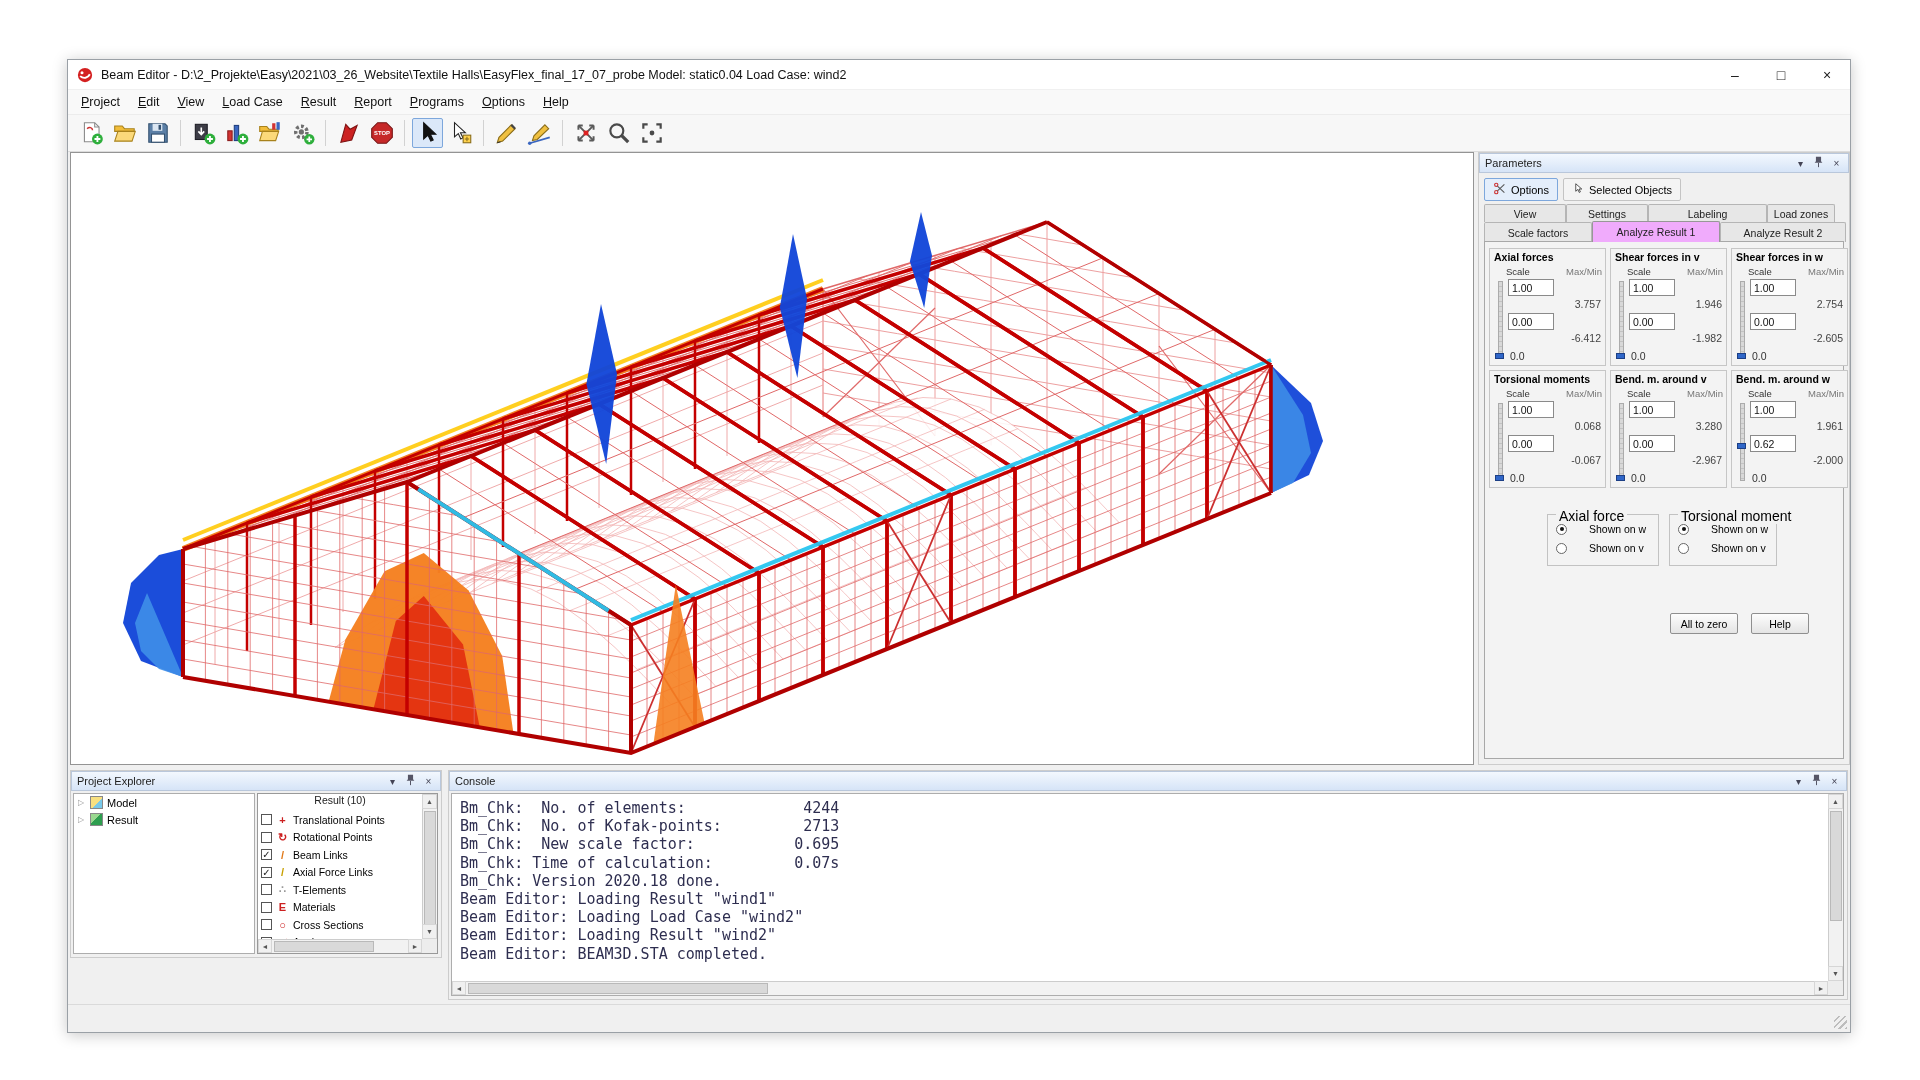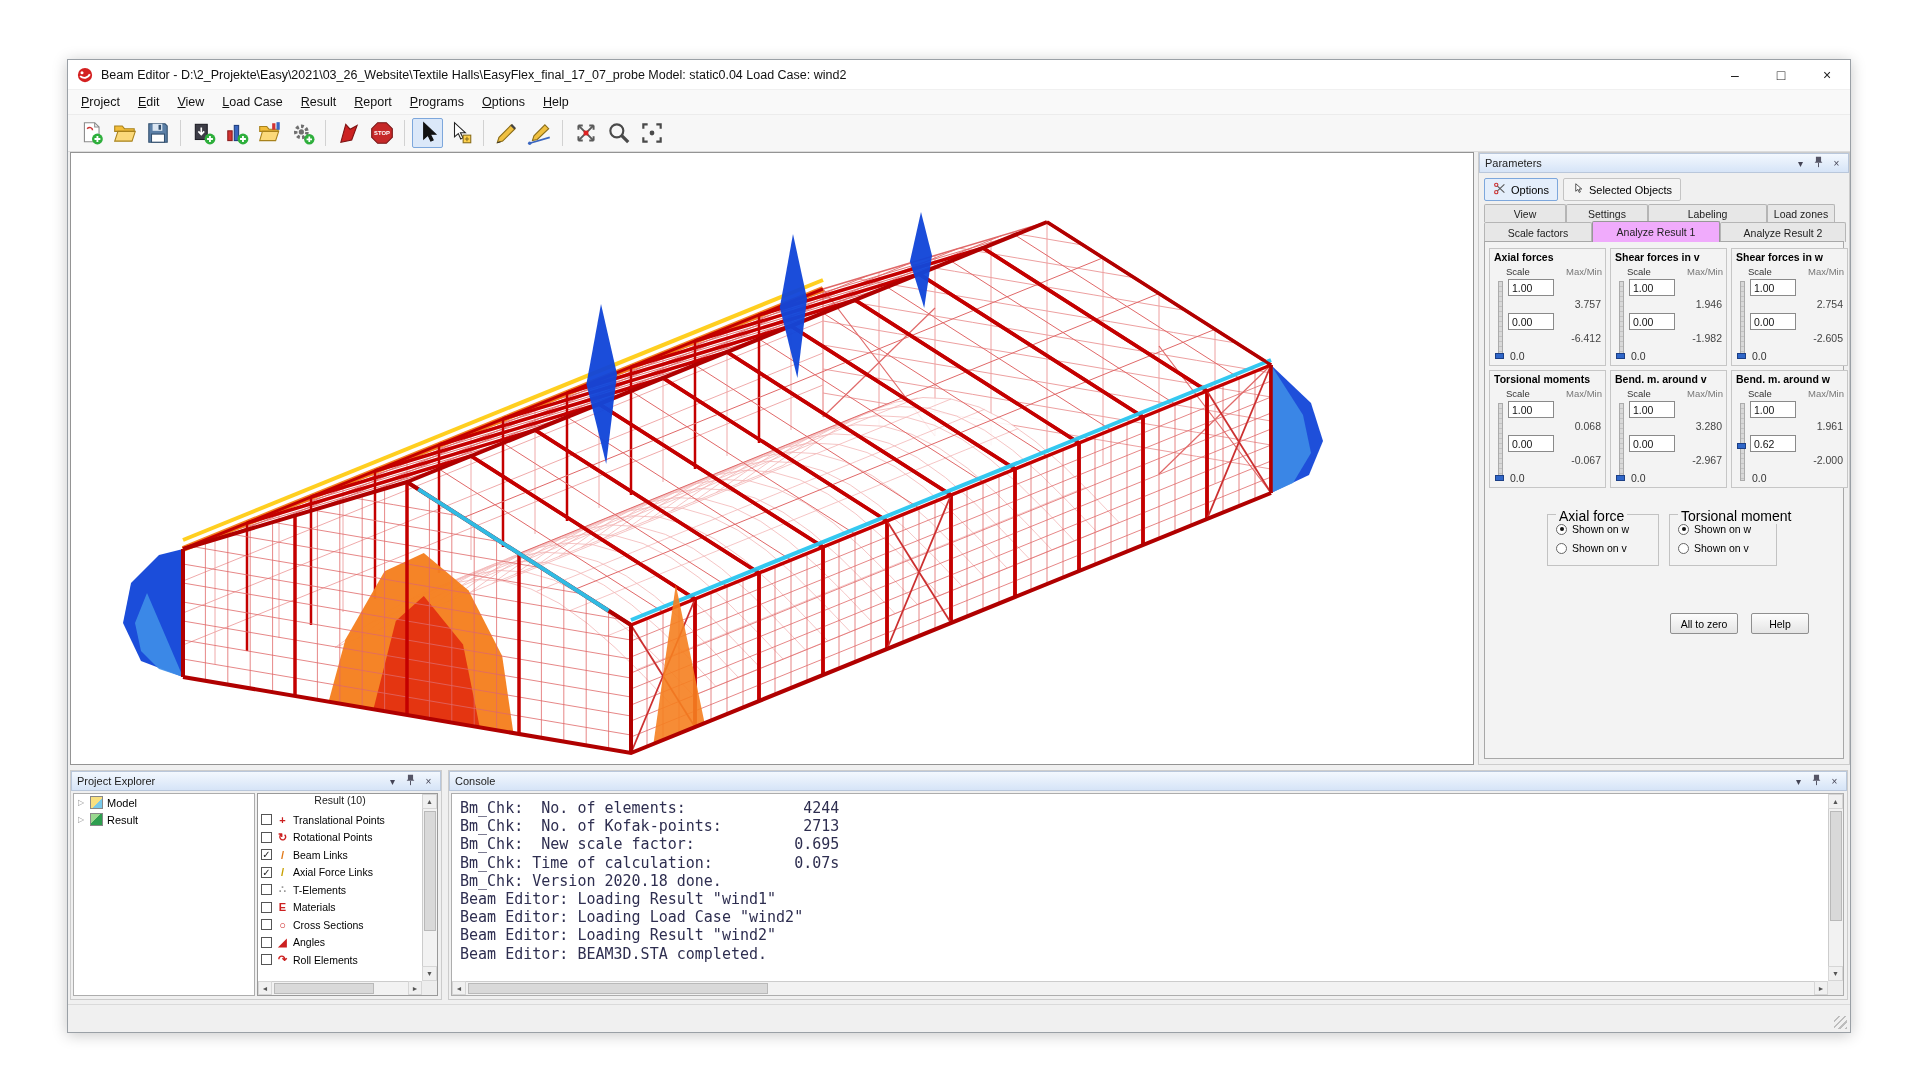--- a/index.html
+++ b/index.html
@@ -42,26 +42,26 @@
   .pg-scale{position:absolute;top:17px;left:16px;font-size:9.5px;color:#333}
   .pg-mm{position:absolute;top:17px;right:3px;font-size:9.5px;color:#777}
   .pg-slider{position:absolute;left:5px;top:32px;width:9px;height:78px}
   .pg-slider::before{content:"";position:absolute;left:3px;top:0;bottom:0;width:3px;background:repeating-linear-gradient(#d8d8d8 0 4px,#c2c2c2 4px 5px);border:1px solid #ababab}
   .pg-thumb{position:absolute;left:0;bottom:0;width:9px;height:6px;background:#2f66c8;border:1px solid #1c3f85}
   .pg-input{position:absolute;left:18px;width:46px;height:17px;border:1px solid #8a8a8a;background:#fff;font-size:10.5px;font-family:"Liberation Sans",sans-serif;padding:0 3px;color:#111}
   .pg-max{position:absolute;right:4px;font-size:10.5px;color:#444;white-space:nowrap}
   .pg-zero{position:absolute;left:20px;bottom:3px;font-size:10.5px;color:#333}
   .rgroup{position:absolute;border:1px solid #c2c2c2;height:52px;background:#f3f3f3}
   .rg-title{position:absolute;top:-7px;left:8px;background:#f3f3f3;padding:0 3px;font-size:14px;white-space:nowrap}
-  .rg-opt{position:absolute;left:8px;display:flex;align-items:center;gap:5px;font-size:10.5px;white-space:nowrap}
+  .rg-opt{position:absolute;left:8px;display:flex;align-items:center;gap:22px;font-size:10.5px;white-space:nowrap}
   .radio{width:11px;height:11px;border:1px solid #666;border-radius:50%;background:#fff;position:relative;flex:none}
   .radio.sel::after{content:"";position:absolute;left:2.5px;top:2.5px;width:4px;height:4px;border-radius:50%;background:#111}
   .pbtn{position:absolute;height:21px;border:1px solid #8f8f8f;background:linear-gradient(#fdfdfd,#e4e4e4);font-size:10.5px;display:flex;align-items:center;justify-content:center;border-radius:2px}
   
-  .pexp{position:absolute;left:2px;top:710px;width:372px;height:230px;background:#f0f0f0;border:1px solid #cccccc}
+  .pexp{position:absolute;left:2px;top:710px;width:372px;height:188px;background:#f0f0f0;border:1px solid #cccccc}
   .pexp-body{position:absolute;left:2px;top:22px;width:182px;bottom:3px;background:#fff;border:1px solid #adadad}
   .tree-row{display:flex;align-items:center;gap:4px;padding:2px 4px;font-size:11px}
   .tree-arrow{color:#999;font-size:8px;width:8px}
   .tree-icon{width:13px;height:13px;border:1px solid #888;flex:none}
   .tree-icon.model{background:linear-gradient(135deg,#f8e080 0 55%,#79c9ea 55%)}
   .tree-icon.result{background:linear-gradient(135deg,#9ad890 0 45%,#2e9e4f 45%)}
   .rlist{position:absolute;left:186px;top:22px;right:3px;bottom:3px;border:1px solid #999;background:#fff}
   .rl-header{position:absolute;top:0;left:0;right:15px;height:16px;font-size:10.5px;text-align:center;color:#222}
   .rl-body{position:absolute;top:17px;left:0;right:15px;bottom:14px;overflow:hidden}
   .rl-row{height:17.5px;display:flex;align-items:center;padding-left:3px;gap:4px}

